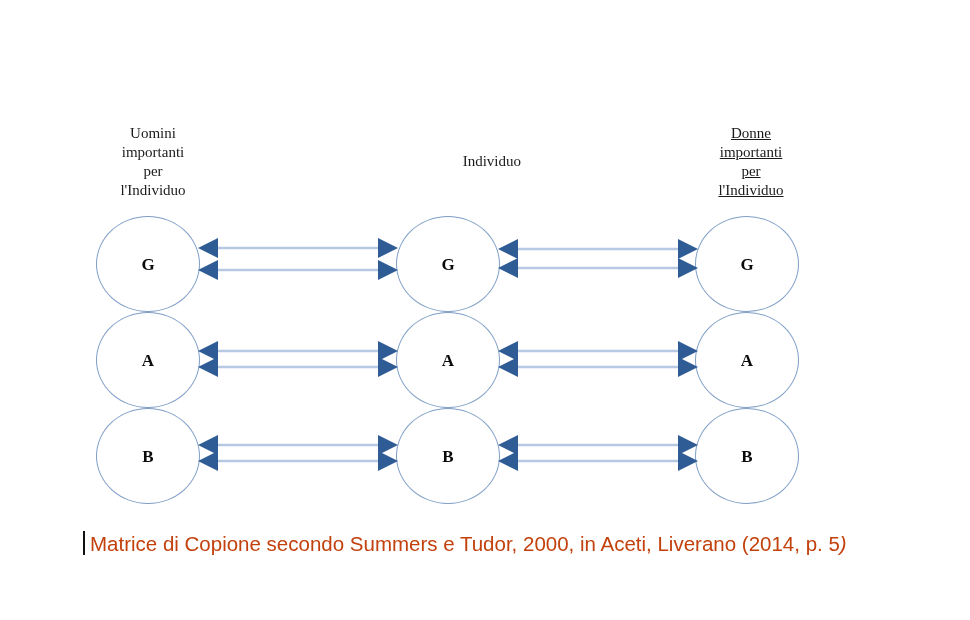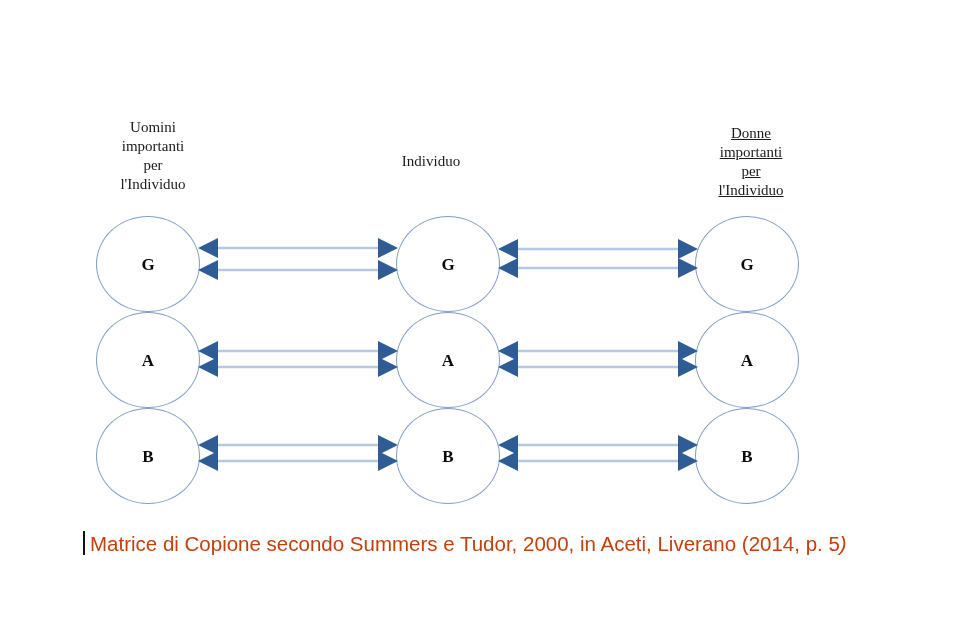--- a/index.html
+++ b/index.html
@@ -24,22 +24,22 @@
   }
   .col-label {
     position: absolute;
     text-align: center;
     font-family: "Liberation Serif", serif;
     font-size: 15px;
     line-height: 19px;
     color: #1a1a1a;
     white-space: pre-line;
   }
-  #label-left  { left: 88px;  top: 118px; width: 130px; text-align: center; }
-  #label-mid   { left: 366px; top: 152px; width: 130px; }
+  #label-left  { left: 88px;  top: 124px; width: 130px; text-align: center; }
+  #label-mid   { left: 391px; top: 152px; width: 130px; text-align: right; }
   #label-right { left: 686px; top: 124px; width: 130px; text-decoration: underline; }
 
   .node {
     position: absolute;
     border: 1.1px solid #7f9ec6;
     border-radius: 50%;
     box-sizing: border-box;
     background: #ffffff;
     display: flex;
     align-items: center;

